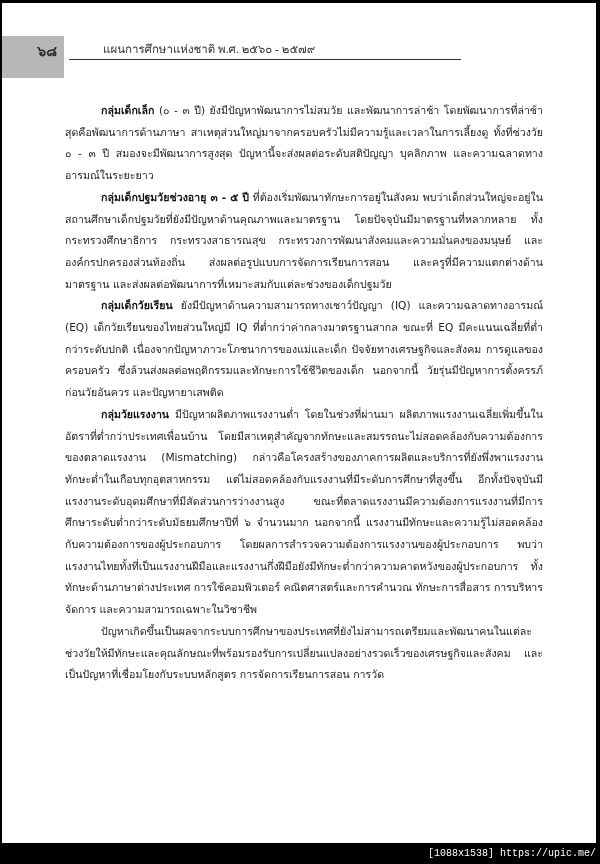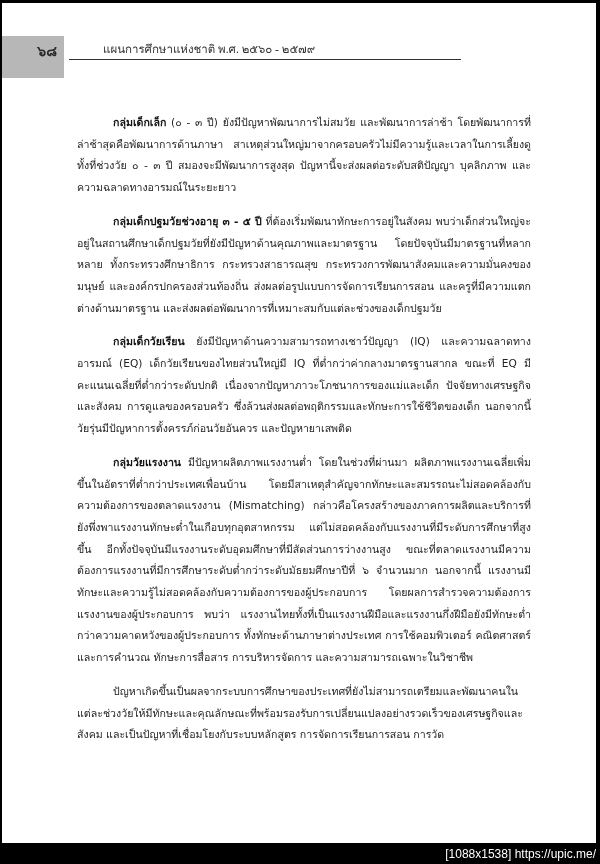--- a/index.html
+++ b/index.html
@@ -61,33 +61,33 @@
       left: 63px;
       top: 97px;
       width: 478px;
       font-family: "DejaVu Sans", sans-serif;
       font-size: 10.6px;
       line-height: 21.7px;
       color: #222222;
       text-align: justify;
     }
     .para {
-      margin: 12px;
+      margin: 0;
       text-indent: 36px;
     }
     .lead {
       font-weight: bold;
       color: #111111;
     }
     .watermark {
       position: absolute;
       right: 4px;
       bottom: 2px;
-      font-family: Liberation Sans, sans-serif;
-      font-size: 12px;
+      font-family: Liberation Mono, monospace;
+      font-size: 10px;
       color: #ffffff;
       line-height: 16px;
       white-space: nowrap;
     }
   </style>
 </head>
 <body>
 
 <div class="page">
   <div class="page-num-box">

